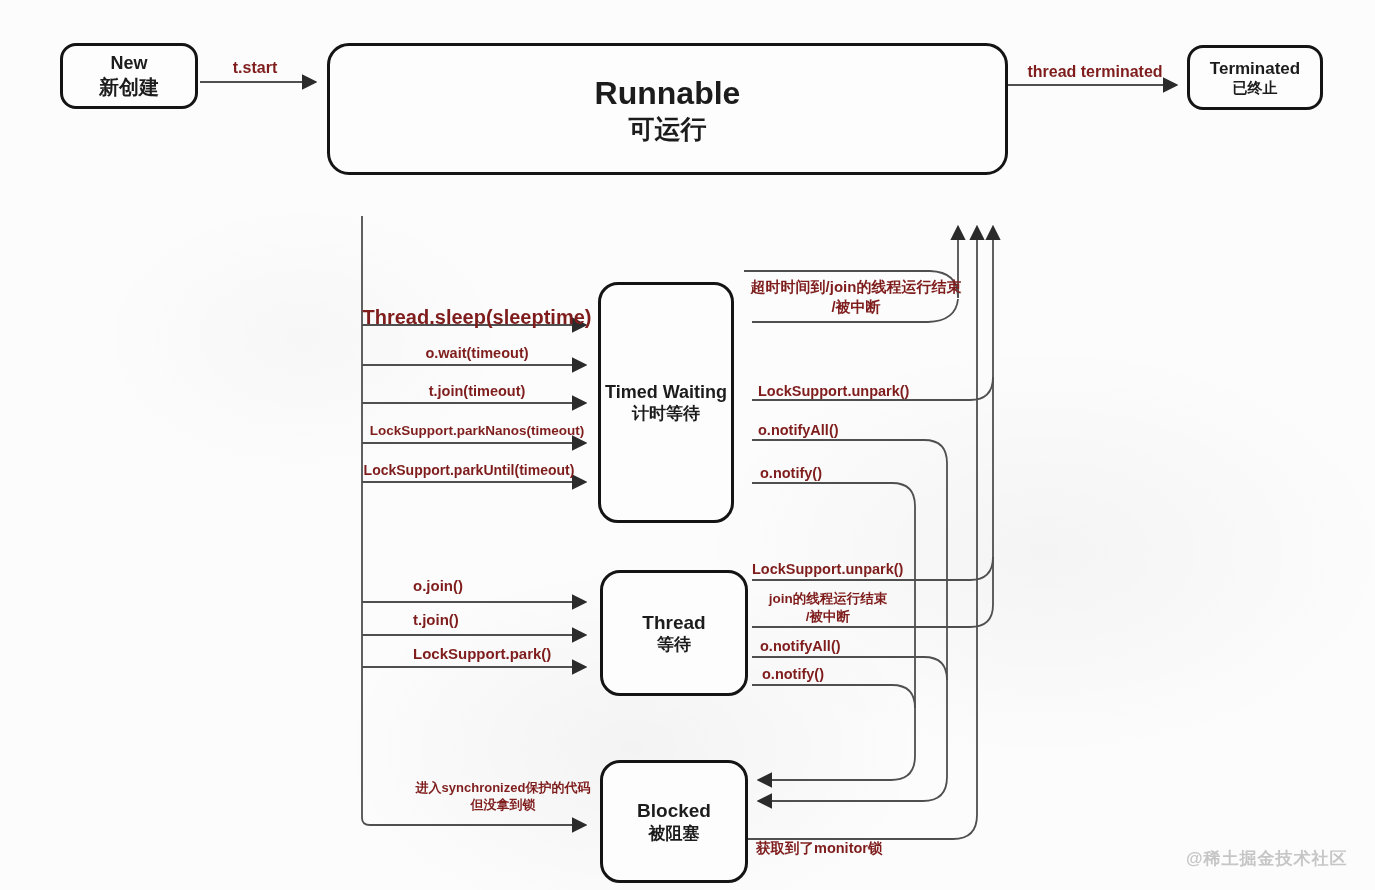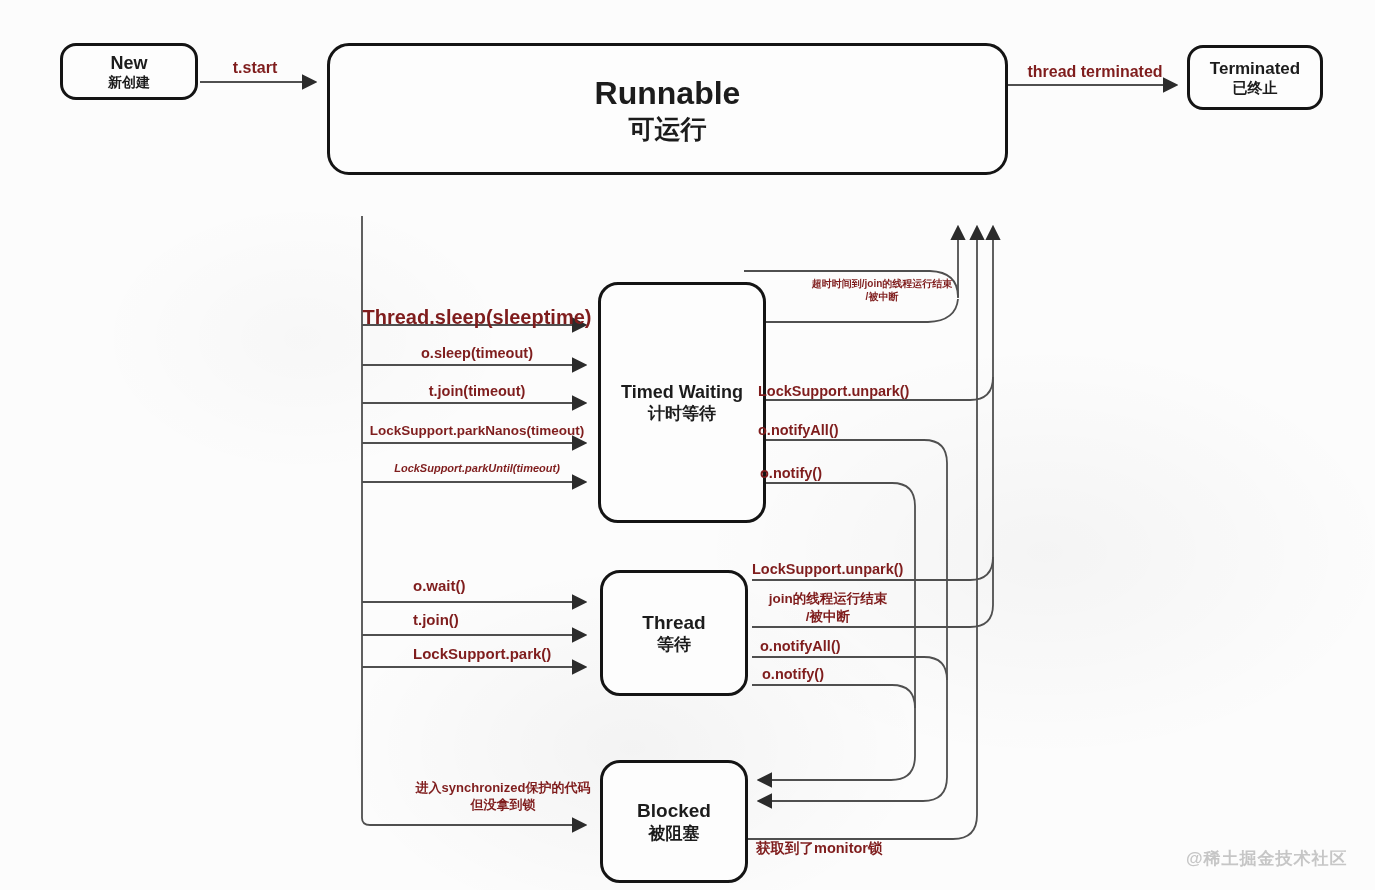--- a/index.html
+++ b/index.html
@@ -71,68 +71,68 @@
     <path d="M752 627 L970 627 Q993 627 993 605"></path>
 
     <path d="M752 483 L892 483 Q915 483 915 506 L915 756 Q915 780 891 780 L759 780" marker-end="url(#arr)"></path>
     <path d="M752 685 L892 685 Q915 685 915 708"></path>
 
     <path d="M752 440 L924 440 Q947 440 947 463 L947 777 Q947 801 923 801 L759 801" marker-end="url(#arr)"></path>
     <path d="M752 657 L924 657 Q947 657 947 680"></path>
   </g>
 </svg>
 
-<div class="node" style="left:60px;top:43px;width:138px;height:57px;border-radius:16px;">
+<div class="node" style="left:60px;top:43px;width:138px;height:66px;border-radius:16px;">
   <span class="t" style="font-size:18px;">New</span>
-  <span class="t" style="font-size:14px;">新创建</span>
+  <span class="t" style="font-size:20px;">新创建</span>
 </div>
 
 <div class="node" style="left:327px;top:43px;width:681px;height:132px;border-radius:22px;">
   <span class="t" style="font-size:32px;">Runnable</span>
   <span class="t" style="font-size:26px;">可运行</span>
 </div>
 
 <div class="node" style="left:1187px;top:45px;width:136px;height:65px;border-radius:16px;">
   <span class="t" style="font-size:17px;">Terminated</span>
   <span class="t" style="font-size:15px;">已终止</span>
 </div>
 
-<div class="node" style="left:598px;top:282px;width:168px;height:241px;border-radius:20px;">
+<div class="node" style="left:598px;top:282px;width:136px;height:241px;border-radius:20px;">
   <span class="t" style="font-size:18px;">Timed Waiting</span>
   <span class="t" style="font-size:17px;">计时等待</span>
 </div>
 
 <div class="node" style="left:600px;top:570px;width:148px;height:126px;border-radius:20px;">
   <span class="t" style="font-size:19px;">Thread</span>
   <span class="t" style="font-size:17px;">等待</span>
 </div>
 
 <div class="node" style="left:600px;top:760px;width:148px;height:123px;border-radius:20px;">
   <span class="t" style="font-size:19px;">Blocked</span>
   <span class="t" style="font-size:17px;">被阻塞</span>
 </div>
 
 <div class="lbl center" style="left:205px;top:58px;width:100px;font-size:16px;">t.start</div>
 <div class="lbl center" style="left:1010px;top:62px;width:170px;font-size:16px;">thread terminated</div>
 
 <div class="lbl center" style="left:362px;top:304px;width:230px;font-size:20px;">Thread.sleep(sleeptime)</div>
-<div class="lbl center" style="left:362px;top:344px;width:230px;font-size:14.5px;">o.sleep(timeout)</div>
+<div class="lbl center" style="left:362px;top:344px;width:230px;font-size:14.5px;">o.wait(timeout)</div>
 <div class="lbl center" style="left:362px;top:382px;width:230px;font-size:14.5px;">t.join(timeout)</div>
 <div class="lbl center" style="left:360px;top:422px;width:234px;font-size:13.5px;">LockSupport.parkNanos(timeout)</div>
-<div class="lbl center" style="left:360px;top:461px;width:234px;font-size:11px;font-style:italic;">LockSupport.parkUntil(timeout)</div>
+<div class="lbl center" style="left:352px;top:461px;width:234px;font-size:14px;">LockSupport.parkUntil(timeout)</div>
 
-<div class="lbl center" style="left:776px;top:277px;width:212px;font-size:10px;">
+<div class="lbl center" style="left:750px;top:277px;width:212px;font-size:15px;">
   <span class="ln">超时时间到/join的线程运行结束</span>
   <span class="ln">/被中断</span>
 </div>
 <div class="lbl" style="left:758px;top:382px;font-size:14.5px;">LockSupport.unpark()</div>
 <div class="lbl" style="left:758px;top:421px;font-size:14.5px;">o.notifyAll()</div>
 <div class="lbl" style="left:760px;top:464px;font-size:14.5px;">o.notify()</div>
 
-<div class="lbl" style="left:413px;top:576px;font-size:15px;">o.wait()</div>
+<div class="lbl" style="left:413px;top:576px;font-size:15px;">o.join()</div>
 <div class="lbl" style="left:413px;top:610px;font-size:15px;">t.join()</div>
 <div class="lbl" style="left:413px;top:644px;font-size:15px;">LockSupport.park()</div>
 
 <div class="lbl" style="left:752px;top:560px;font-size:14.5px;">LockSupport.unpark()</div>
 <div class="lbl center" style="left:752px;top:590px;width:152px;font-size:13.5px;">
   <span class="ln">join的线程运行结束</span>
   <span class="ln">/被中断</span>
 </div>
 <div class="lbl" style="left:760px;top:637px;font-size:14.5px;">o.notifyAll()</div>
 <div class="lbl" style="left:762px;top:665px;font-size:14.5px;">o.notify()</div>

